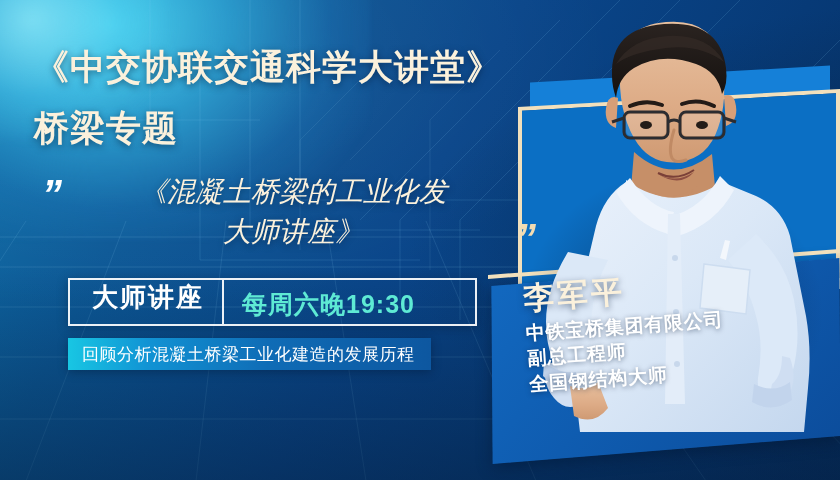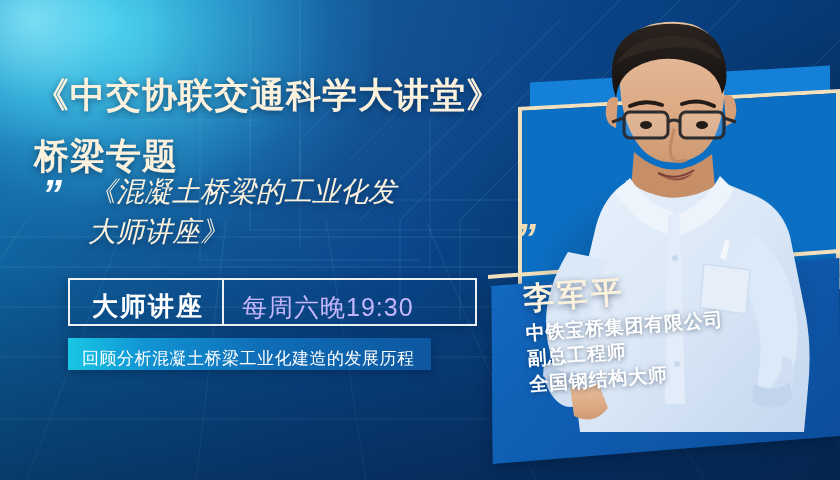--- a/index.html
+++ b/index.html
@@ -65,21 +65,20 @@
     z-index: 6;
   }
   .title-l1, .title-l2 {
     color: #fbf1dc;
     font-size: 35px;
     font-weight: bold;
     letter-spacing: 1px;
     line-height: 1.18;
     white-space: nowrap;
     text-shadow: 0 2px 7px rgba(2,24,54,0.55);
-    margin-top: 28px;
   }
   .title-l2 { margin-top: 20px; }
 
   
   .subtitle-wrap {
     position: absolute;
     left: 40px; top: 172px;
     width: 475px;
     z-index: 6;
   }
@@ -99,66 +98,67 @@
     right: -18px; top: 46px;
     color: #f3dcb2;
   }
   .subtitle-text {
     margin-left: 48px;
     color: #fbf1dc;
     font-size: 28px;
     font-style: italic;
     font-weight: 500;
     line-height: 1.42;
-    text-align: left;
+    text-align: center;
     width: 410px;
     text-shadow: 0 2px 6px rgba(2,24,54,0.5);
   }
 
   
   .sched-box {
     position: absolute;
     left: 68px; top: 278px;
     width: 405px; height: 44px;
     border: 2px solid rgba(255,255,255,0.92);
     display: flex;
-    align-items: flex-end;
+    align-items: flex-start;
     z-index: 6;
     box-shadow: 0 2px 10px rgba(2,22,50,0.35);
   }
   .sched-left {
     color: #ffffff;
     font-size: 26px;
     font-weight: bold;
     letter-spacing: 2px;
     padding: 0 16px 0 22px;
     white-space: nowrap;
   }
   .sched-div {
     width: 2px;
     align-self: stretch;
     background: rgba(255,255,255,0.92);
     margin: 0 2px;
   }
   .sched-right {
-    color: #c4b5fd;
+    color: #5eead4;
     font-size: 25px;
-    font-weight: normal;
+    font-weight: bold;
     letter-spacing: 1px;
     padding-left: 16px;
     white-space: nowrap;
+    margin-top: 8px;
   }
 
   
   .banner {
     position: absolute;
     left: 68px; top: 338px;
     height: 32px;
     padding: 0 16px 0 14px;
-    display: flex; align-items: flex-end;
+    display: flex; align-items: center;
     background: linear-gradient(90deg, #18c6e3 0%, #1193d4 22%, #0f6cb6 55%, #0d57a0 100%);
     z-index: 6;
     box-shadow: 0 2px 9px rgba(2,22,50,0.4);
   }
   .banner-text {
     color: #ffffff;
     font-size: 17px;
     font-weight: normal;
     letter-spacing: 0.5px;
     white-space: nowrap;

